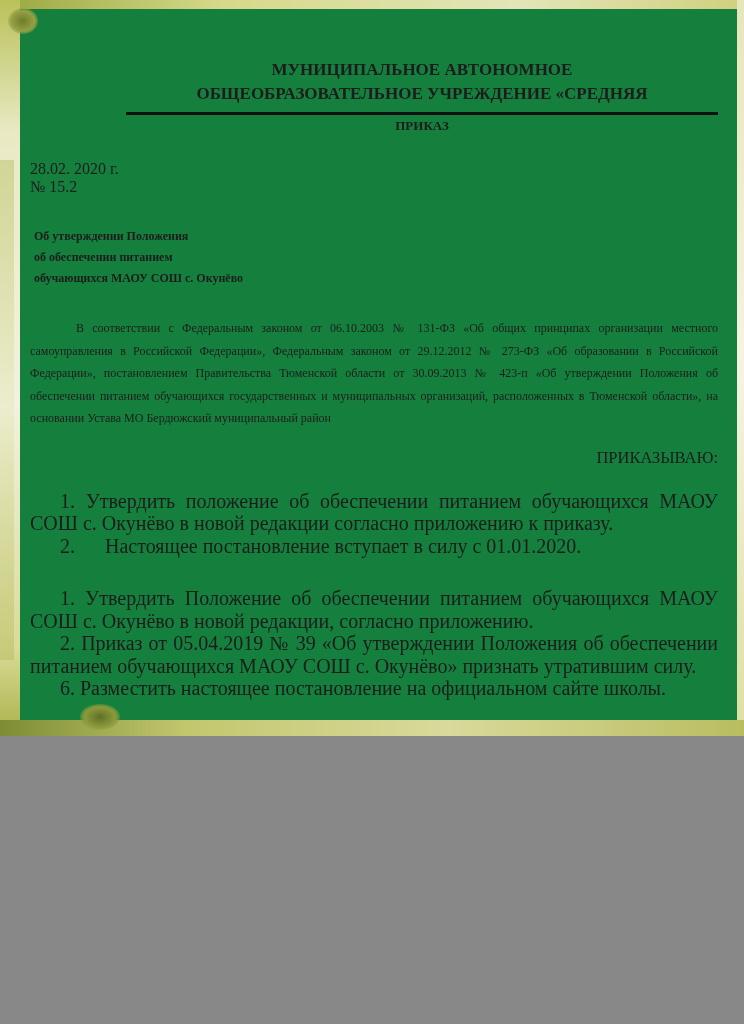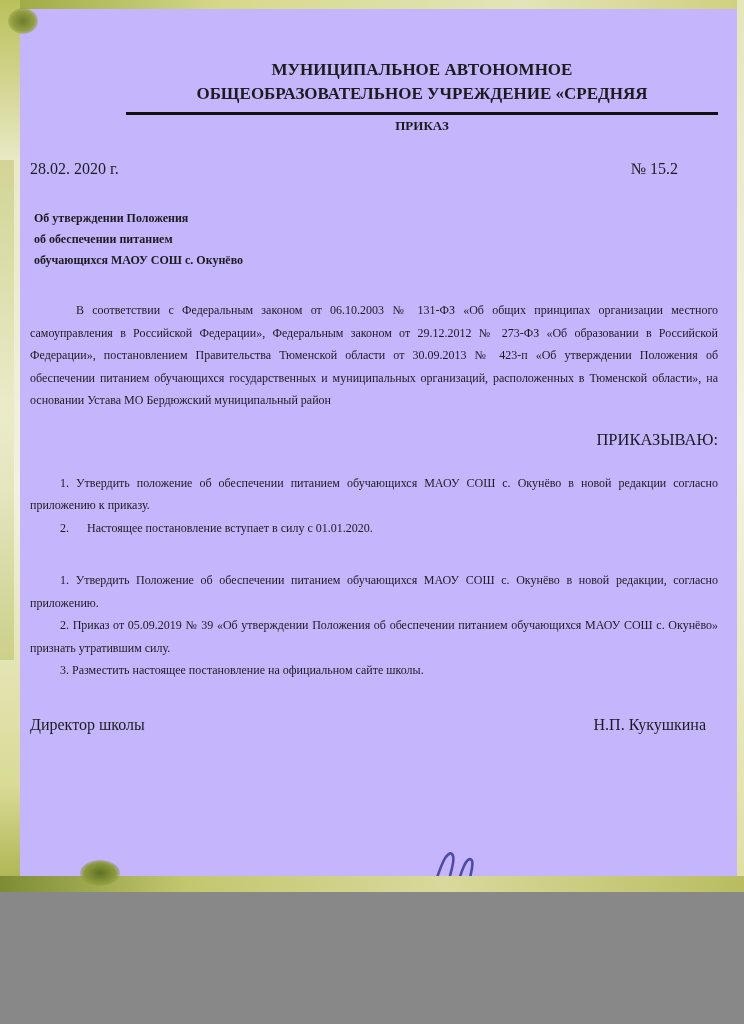--- a/index.html
+++ b/index.html
@@ -1,22 +1,22 @@
 <!DOCTYPE html>
 <html><head>
 <meta charset="utf-8">
 <style>
   * { margin: 0; padding: 0; box-sizing: border-box; }
   html, body { background: #888; }
   .scan {
     position: relative;
     width: 744px;
-    height: 892px;
+    height: 736px;
     margin: 0 auto;
-    background: #c4b5fd;
+    background: #15803d;
     overflow: hidden;
     font-family: "Liberation Serif", "DejaVu Serif", serif;
     color: #1c1c1c;
   }
   
   .edge-top {
     position: absolute; top: 0; left: 0; right: 0; height: 9px;
     background: linear-gradient(to right, #9aa73f, #d6d98a 30%, #e4e4b8 70%, #cfd07e);
   }
   .edge-left {
@@ -63,24 +63,25 @@
   }
   .doc-type {
     margin-left: 96px;
     text-align: center;
     font-weight: bold;
     font-size: 13px;
     margin-top: 3px;
   }
   .date-row {
     display: flex;
-    justify-content: space-between;
+    justify-content: center;
     margin-top: 26px;
     font-size: 16px;
     padding-right: 40px;
+    flex-direction: column;
   }
   .subject {
     margin-top: 30px;
     font-weight: bold;
     font-size: 12px;
     line-height: 21px;
     padding-left: 4px;
   }
   .preamble {
     margin-top: 28px;
@@ -90,21 +91,21 @@
     text-indent: 46px;
   }
   .order-word {
     margin-top: 18px;
     font-size: 16.5px;
     padding-left: 46px;
     text-align: right;
   }
   .list1 { margin-top: 22px; }
   .list1 p, .list2 p {
-    font-size: 12px;
+    font-size: 20px;
     line-height: 22.5px;
     text-align: justify;
     text-indent: 30px;
   }
   .list1 p.pre { white-space: pre-wrap; text-indent: 30px; }
   .list2 { margin-top: 30px; }
   .sig-row {
     display: flex;
     justify-content: space-between;
     align-items: flex-start;
@@ -150,22 +151,22 @@
 
     <div class="order-word">ПРИКАЗЫВАЮ:</div>
 
     <div class="list1">
       <p>1. Утвердить  положение об обеспечении  питанием обучающихся МАОУ СОШ с. Окунёво  в новой редакции согласно приложению к приказу.</p>
       <p class="pre">2.      Настоящее постановление вступает в силу с 01.01.2020.</p>
     </div>
 
     <div class="list2">
       <p>1. Утвердить Положение об обеспечении питанием обучающихся МАОУ СОШ с. Окунёво в новой редакции, согласно приложению.</p>
-      <p>2. Приказ от 05.09.2019 № 39 «Об утверждении Положения об обеспечении питанием обучающихся МАОУ СОШ с. Окунёво» признать утратившим силу.</p>
-      <p>3. Разместить настоящее постановление на официальном сайте школы.</p>
+      <p>2. Приказ от 05.04.2019 № 39 «Об утверждении Положения об обеспечении питанием обучающихся МАОУ СОШ с. Окунёво» признать утратившим силу.</p>
+      <p>6. Разместить настоящее постановление на официальном сайте школы.</p>
     </div>
 
     <div class="sig-row">
       <span>Директор школы</span>
       <span>Н.П. Кукушкина</span>
     </div>
 
   </div>
 
   <svg class="sig-scribble" viewBox="0 0 140 120">

